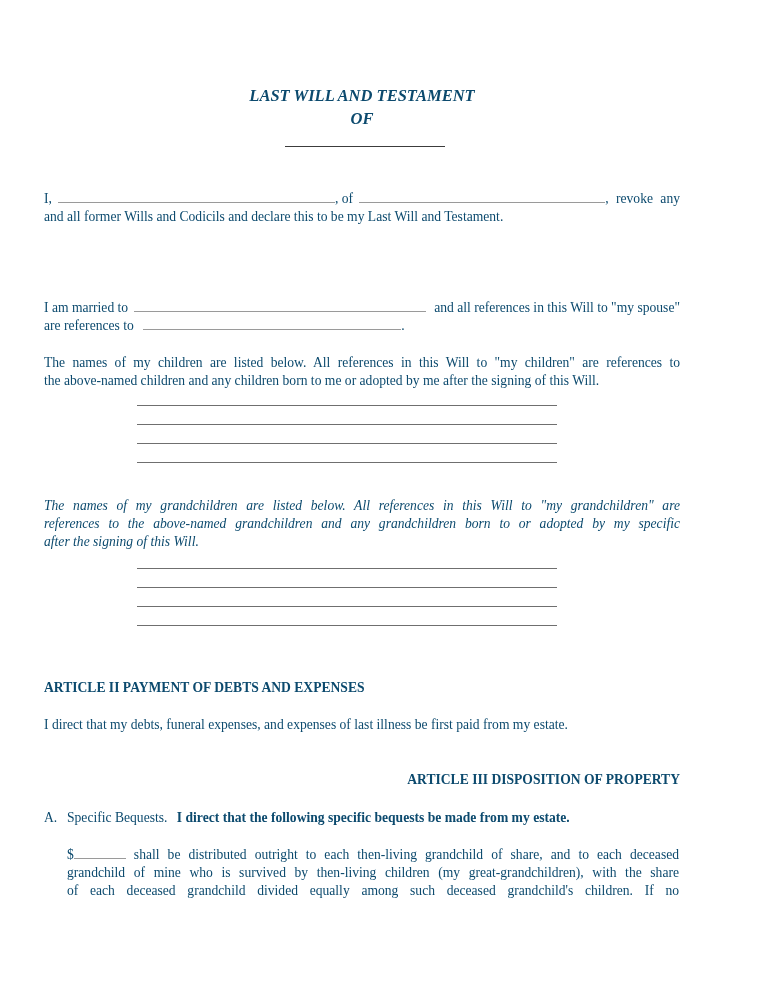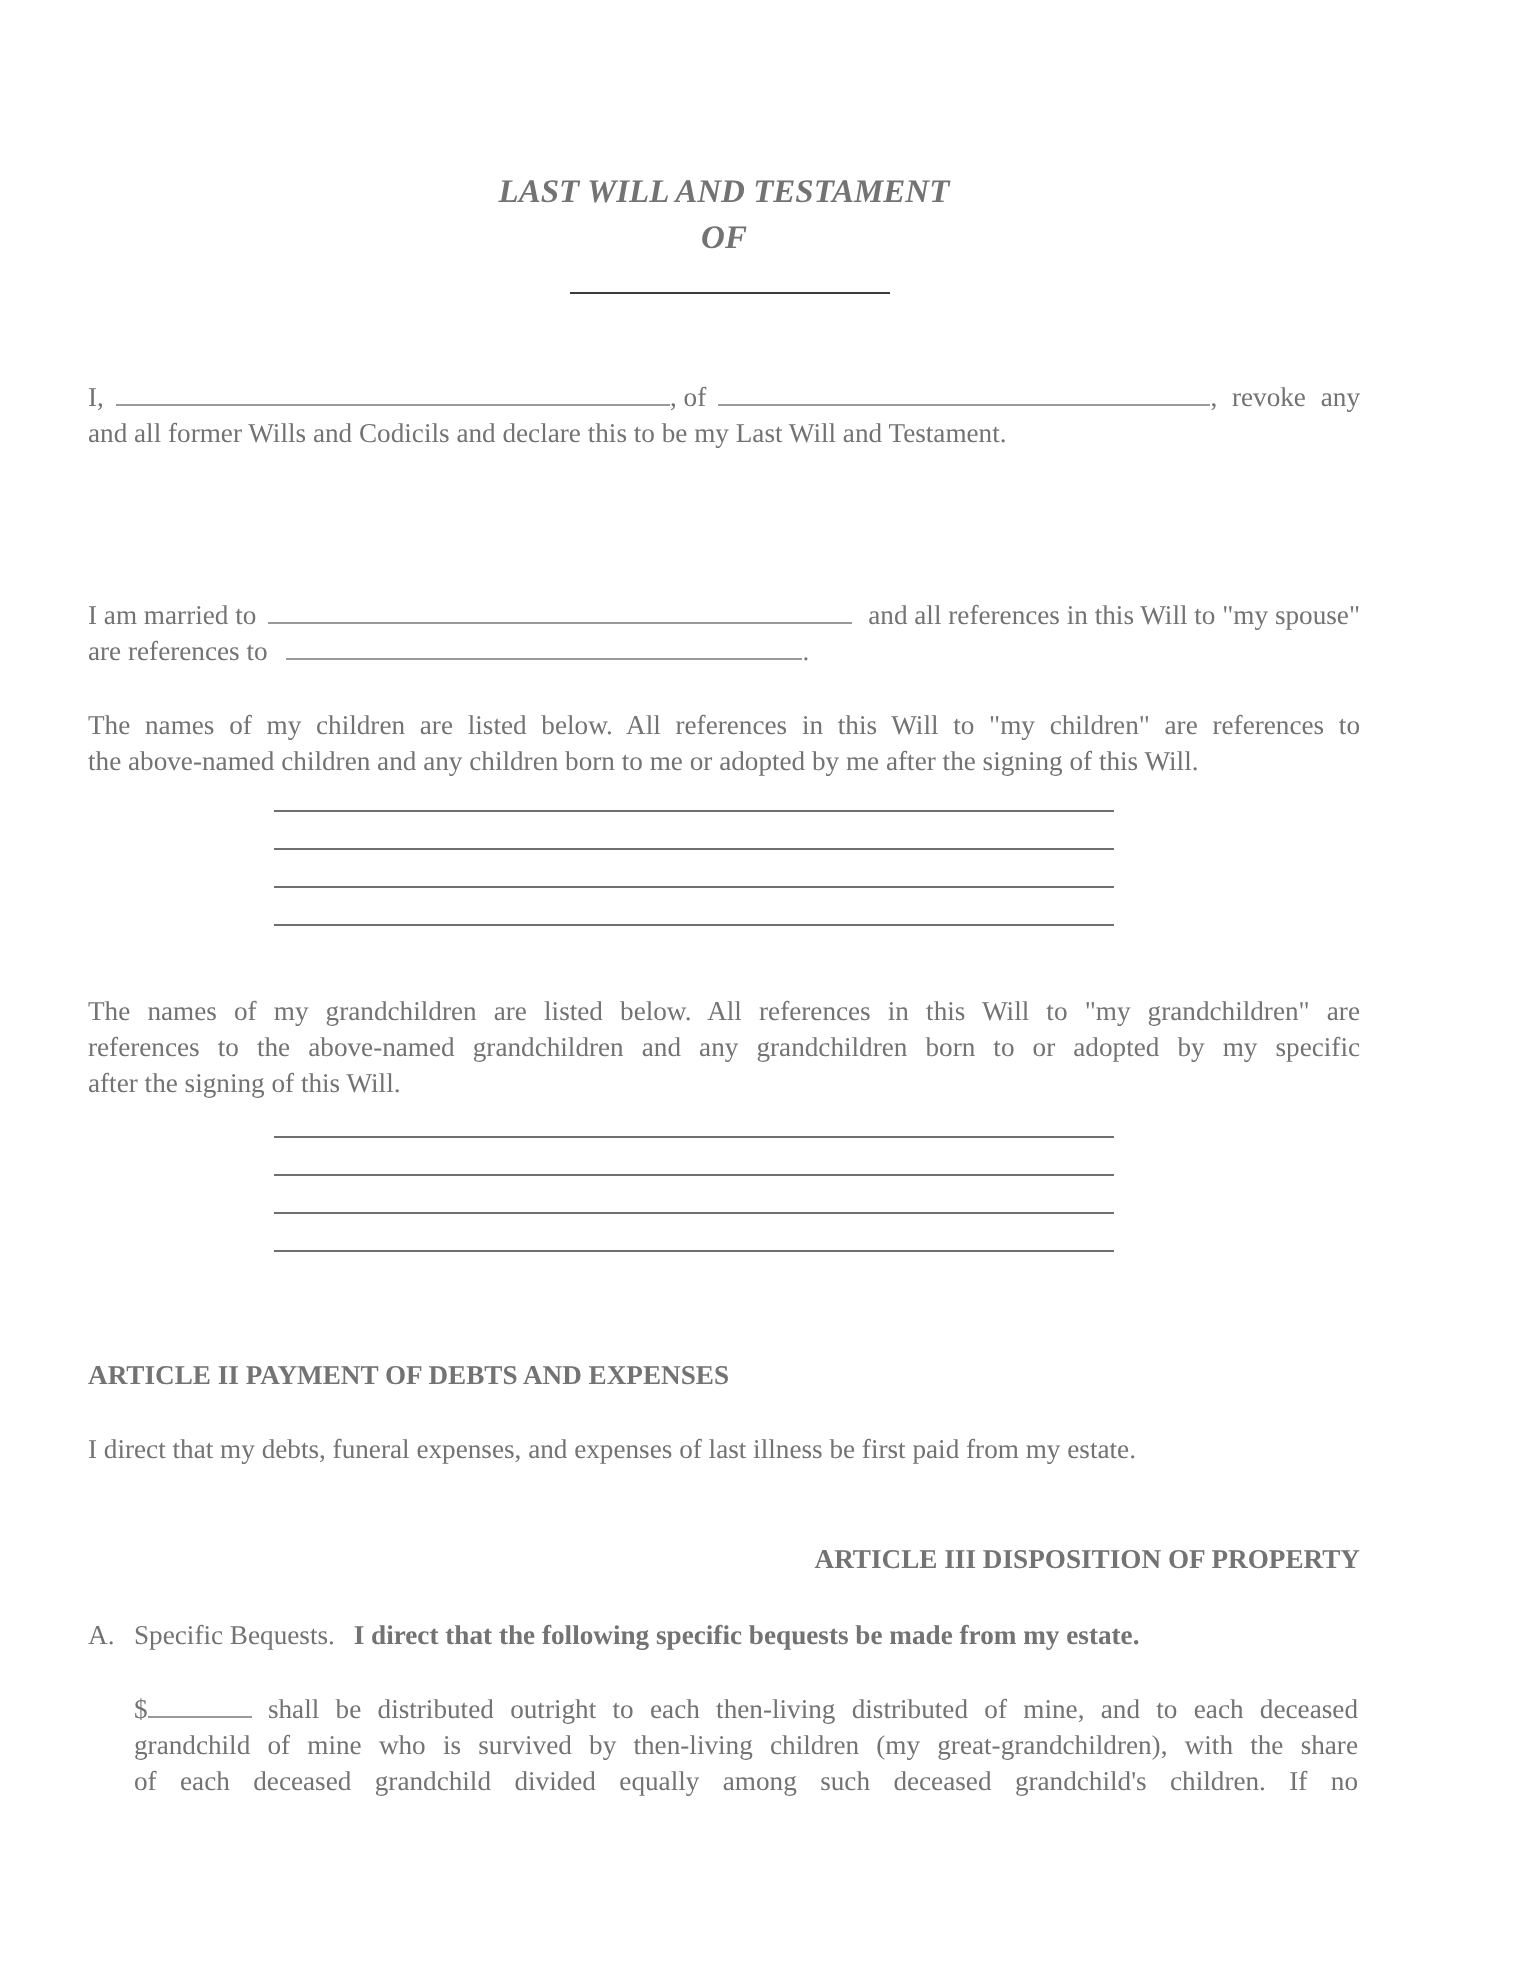--- a/index.html
+++ b/index.html
@@ -4,21 +4,21 @@
 <style>
   html,body{margin:0;padding:0;background:#e8e8e8;}
   .page{
     position:relative;
     width:768px;height:994px;
     background:#ffffff;
     margin:0 auto;
     font-family:"Liberation Serif","DejaVu Serif",serif;
     font-size:13.6px;
     line-height:18px;
-    color:#737373;
+    color:#0c4a6e;
     overflow:hidden;
   }
   .abs{position:absolute;}
   .content{left:44px;width:636px;}
 
   
   .title-block{top:84px;text-align:center;font-weight:bold;font-style:italic;
                font-size:16.5px;line-height:23px;}
   .name-rule{top:146px;left:285px;width:160px;border-bottom:1.5px solid #3c3c3c;height:0;}
 
@@ -88,21 +88,21 @@
     </div>
   </div>
 
   <div class="abs blank-group" style="top:387px;">
     <div class="blank-row"></div>
     <div class="blank-row"></div>
     <div class="blank-row"></div>
     <div class="blank-row"></div>
   </div>
 
-  <div class="abs content" style="top:497px;">
+  <div class="abs content" style="top:497px;font-style:italic;">
     <div class="jline">The names of my grandchildren are listed below. All references in this Will to "my grandchildren" are</div>
     <div class="jline">references to the above-named grandchildren and any grandchildren born to or adopted by my specific</div>
     <div class="plain">after the signing of this Will.</div>
   </div>
 
   <div class="abs blank-group" style="top:550px;">
     <div class="blank-row"></div>
     <div class="blank-row"></div>
     <div class="blank-row"></div>
     <div class="blank-row"></div>
@@ -118,19 +118,19 @@
     <span class="bequest-label">A.</span>
     <span>
       <span class="underlined">Specific Bequests.</span>
       <span class="spacer-sm">I direct that the following specific bequests be made from my estate.</span>
     </span>
   </div>
 
   <div class="abs" style="top:846px;left:67px;width:612px;">
     <div class="jline">
       <span>$</span><span class="inline-blank" style="width:52px;"></span>
-      <span>shall be distributed outright to each then-living distributed of mine, and to each deceased</span>
+      <span>shall be distributed outright to each then-living grandchild of share, and to each deceased</span>
     </div>
     <div class="jline">grandchild of mine who is survived by then-living children (my great-grandchildren), with the share</div>
     <div class="jline">of each deceased grandchild divided equally among such deceased grandchild's children.  If no</div>
   </div>
 
 </div>
 
 </body></html>

